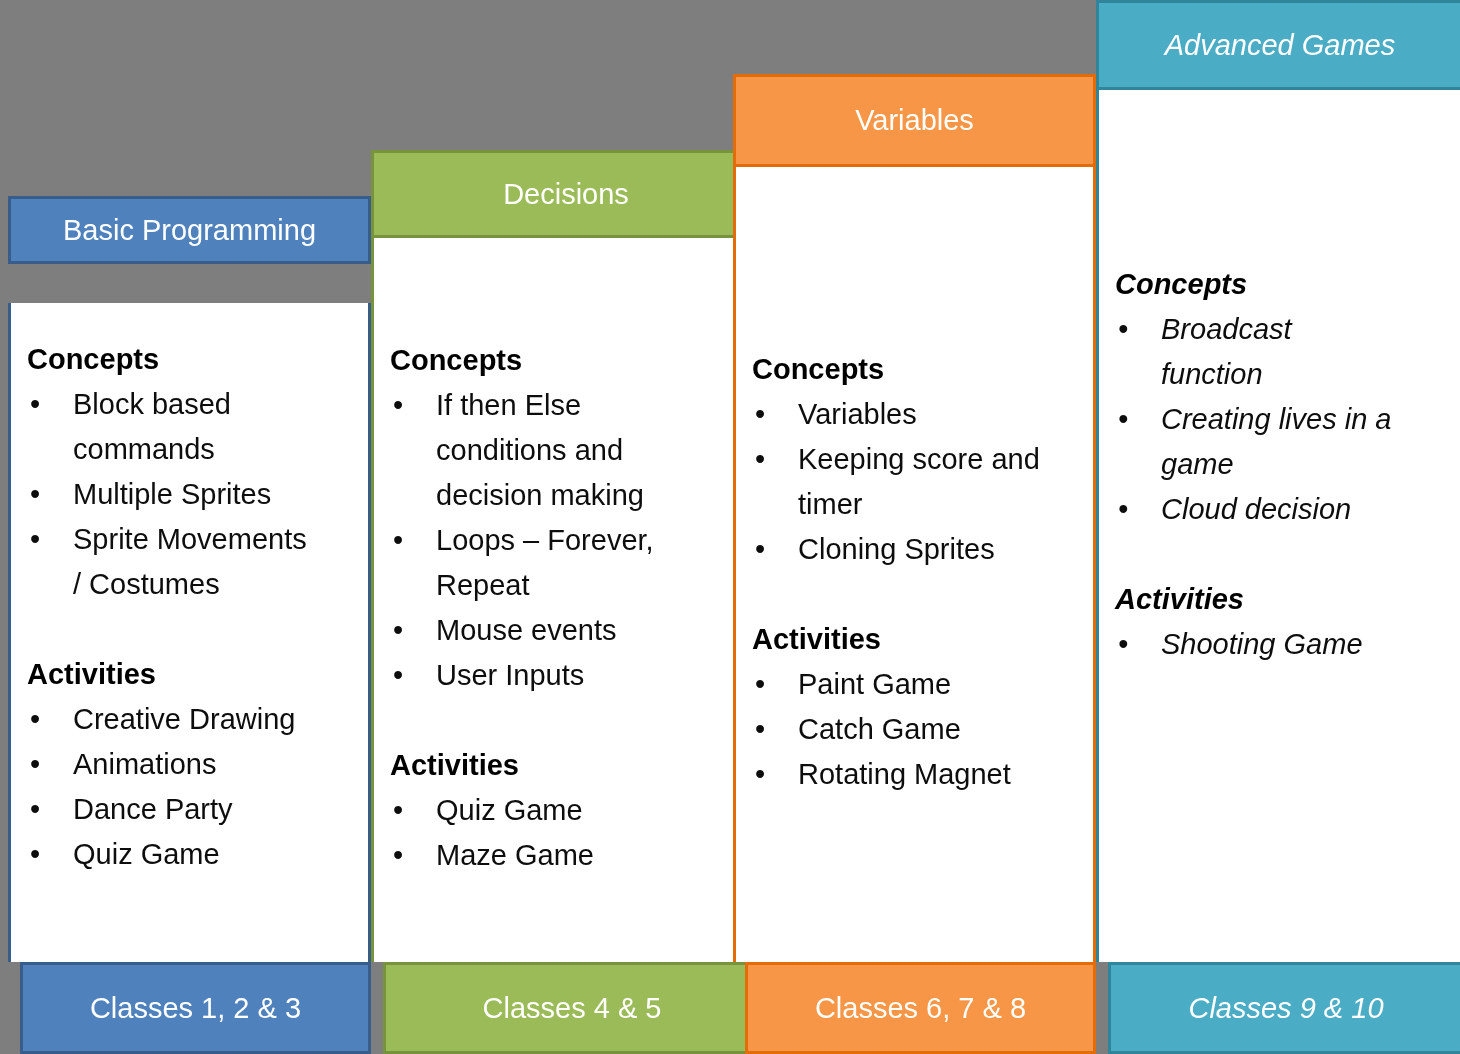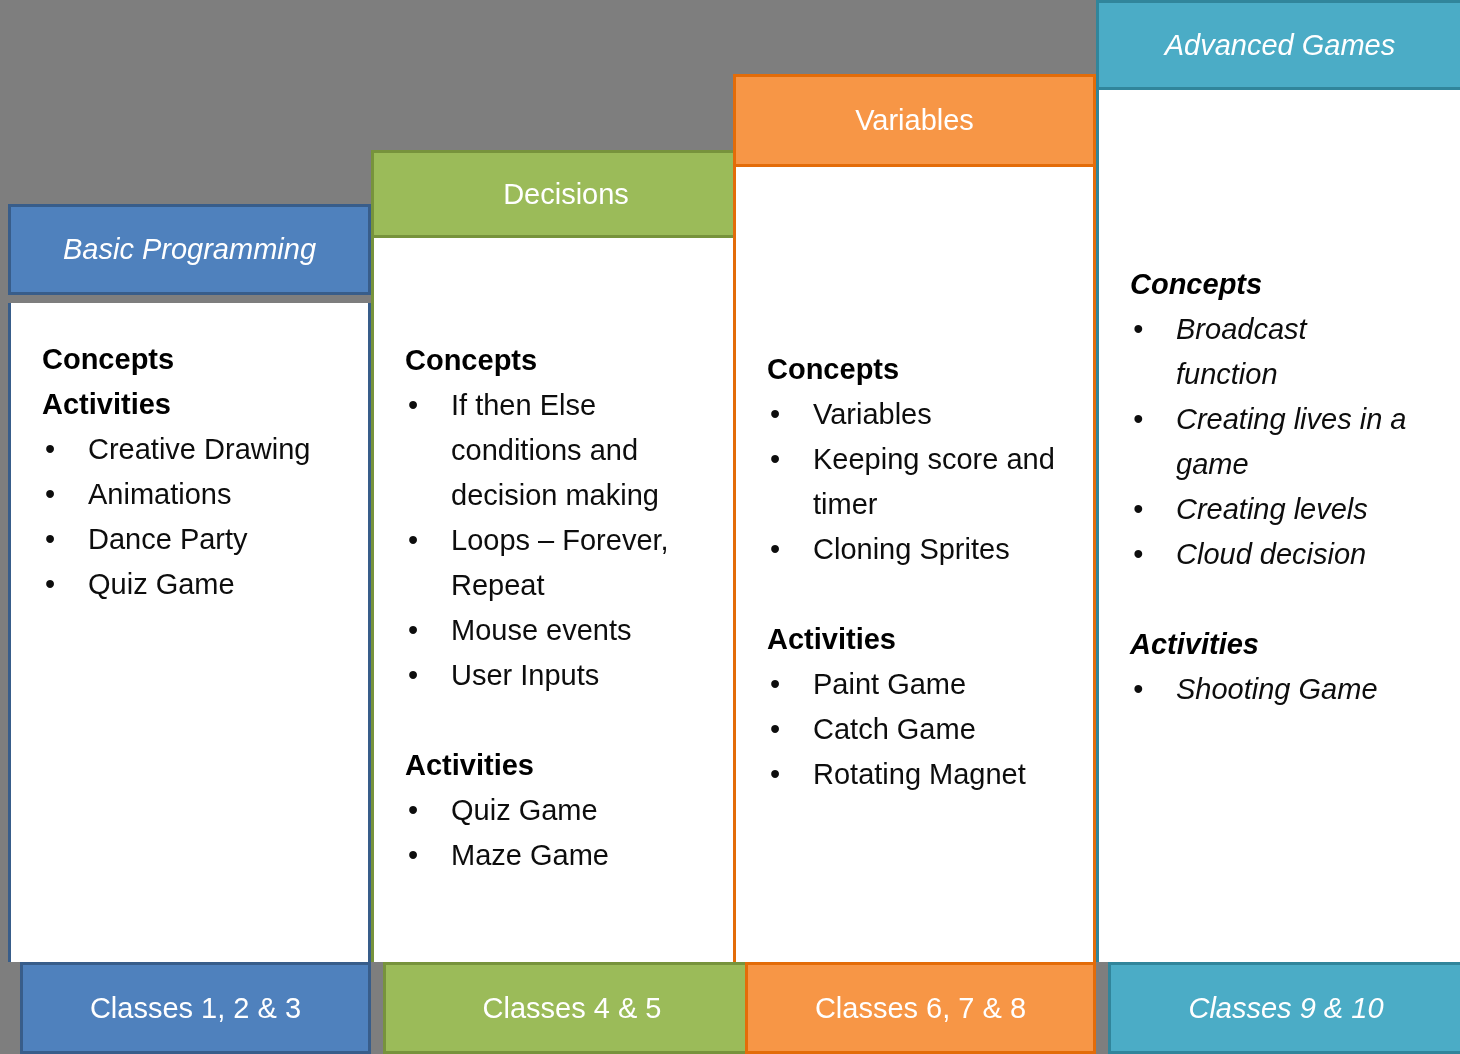--- a/index.html
+++ b/index.html
@@ -18,38 +18,38 @@
   .col3 { left: 733px;  width: 363px; }
   .col4 { left: 1096px; width: 368px; font-style: italic; }
 
   .header {
     position: absolute; left: 0; right: 0;
     background: var(--fill);
     border: 3px solid var(--edge);
     display: flex; align-items: center; justify-content: center;
     color: #ffffff; font-size: 29px;
   }
-  .col1 .header { top: 204px; height: 91px; font-style: italic; }
+  .col1 .header { top: 196px; height: 68px; }
   .col2 .header { top: 150px; height: 88px; }
   .col3 .header { top: 74px;  height: 93px; }
   .col4 .header { top: 0;     height: 90px; }
 
   .body {
     position: absolute; left: 0; right: 0; bottom: 92px;
     background: #ffffff;
     border-left: 3px solid var(--edge);
     border-right: 3px solid var(--edge);
     overflow: hidden;
   }
   .col1 .body { top: 303px; }
   .col2 .body { top: 238px; }
   .col3 .body { top: 167px; }
   .col4 .body { top: 90px;  }
 
-  .content { padding: 0 8px 0 31px; color: #0d0d0d; font-size: 29px; }
+  .content { padding: 0 8px 0 16px; color: #0d0d0d; font-size: 29px; }
   .col1 .content { padding-top: 34px;  }
   .col2 .content { padding-top: 100px; }
   .col3 .content { padding-top: 180px; }
   .col4 .content { padding-top: 172px; }
 
   .content h3 { font-size: 29px; font-weight: bold; color: #000; line-height: 45px; }
   .content ul { list-style: none; margin: 0 0 45px 0; }
   .content ul:last-child { margin-bottom: 0; }
   .content li {
     position: relative;
@@ -73,20 +73,27 @@
 
 <div class="slide">
 
   <div class="column col1" style="--fill: #4F81BD; --edge: #385D8A;">
     <div class="header">
       <span>Basic Programming</span>
     </div>
     <div class="body">
       <div class="content">
         <h3>Concepts</h3>
+        <ul>
+            <li>Block based
+commands</li>
+            <li>Multiple Sprites</li>
+            <li>Sprite Movements
+/ Costumes</li>
+          </ul>
         <h3>Activities</h3>
         <ul>
             <li>Creative Drawing</li>
             <li>Animations</li>
             <li>Dance Party</li>
             <li>Quiz Game</li>
           </ul>
       </div>
     </div>
     <div class="footer">
@@ -153,21 +160,20 @@
       <span>Advanced Games</span>
     </div>
     <div class="body">
       <div class="content">
         <h3>Concepts</h3>
         <ul>
             <li>Broadcast
 function</li>
             <li>Creating lives in a
 game</li>
-            <li>Creating levels</li>
             <li>Cloud decision</li>
           </ul>
         <h3>Activities</h3>
         <ul>
             <li>Shooting Game</li>
           </ul>
       </div>
     </div>
     <div class="footer">
       <span>Classes 9 &amp; 10</span>

